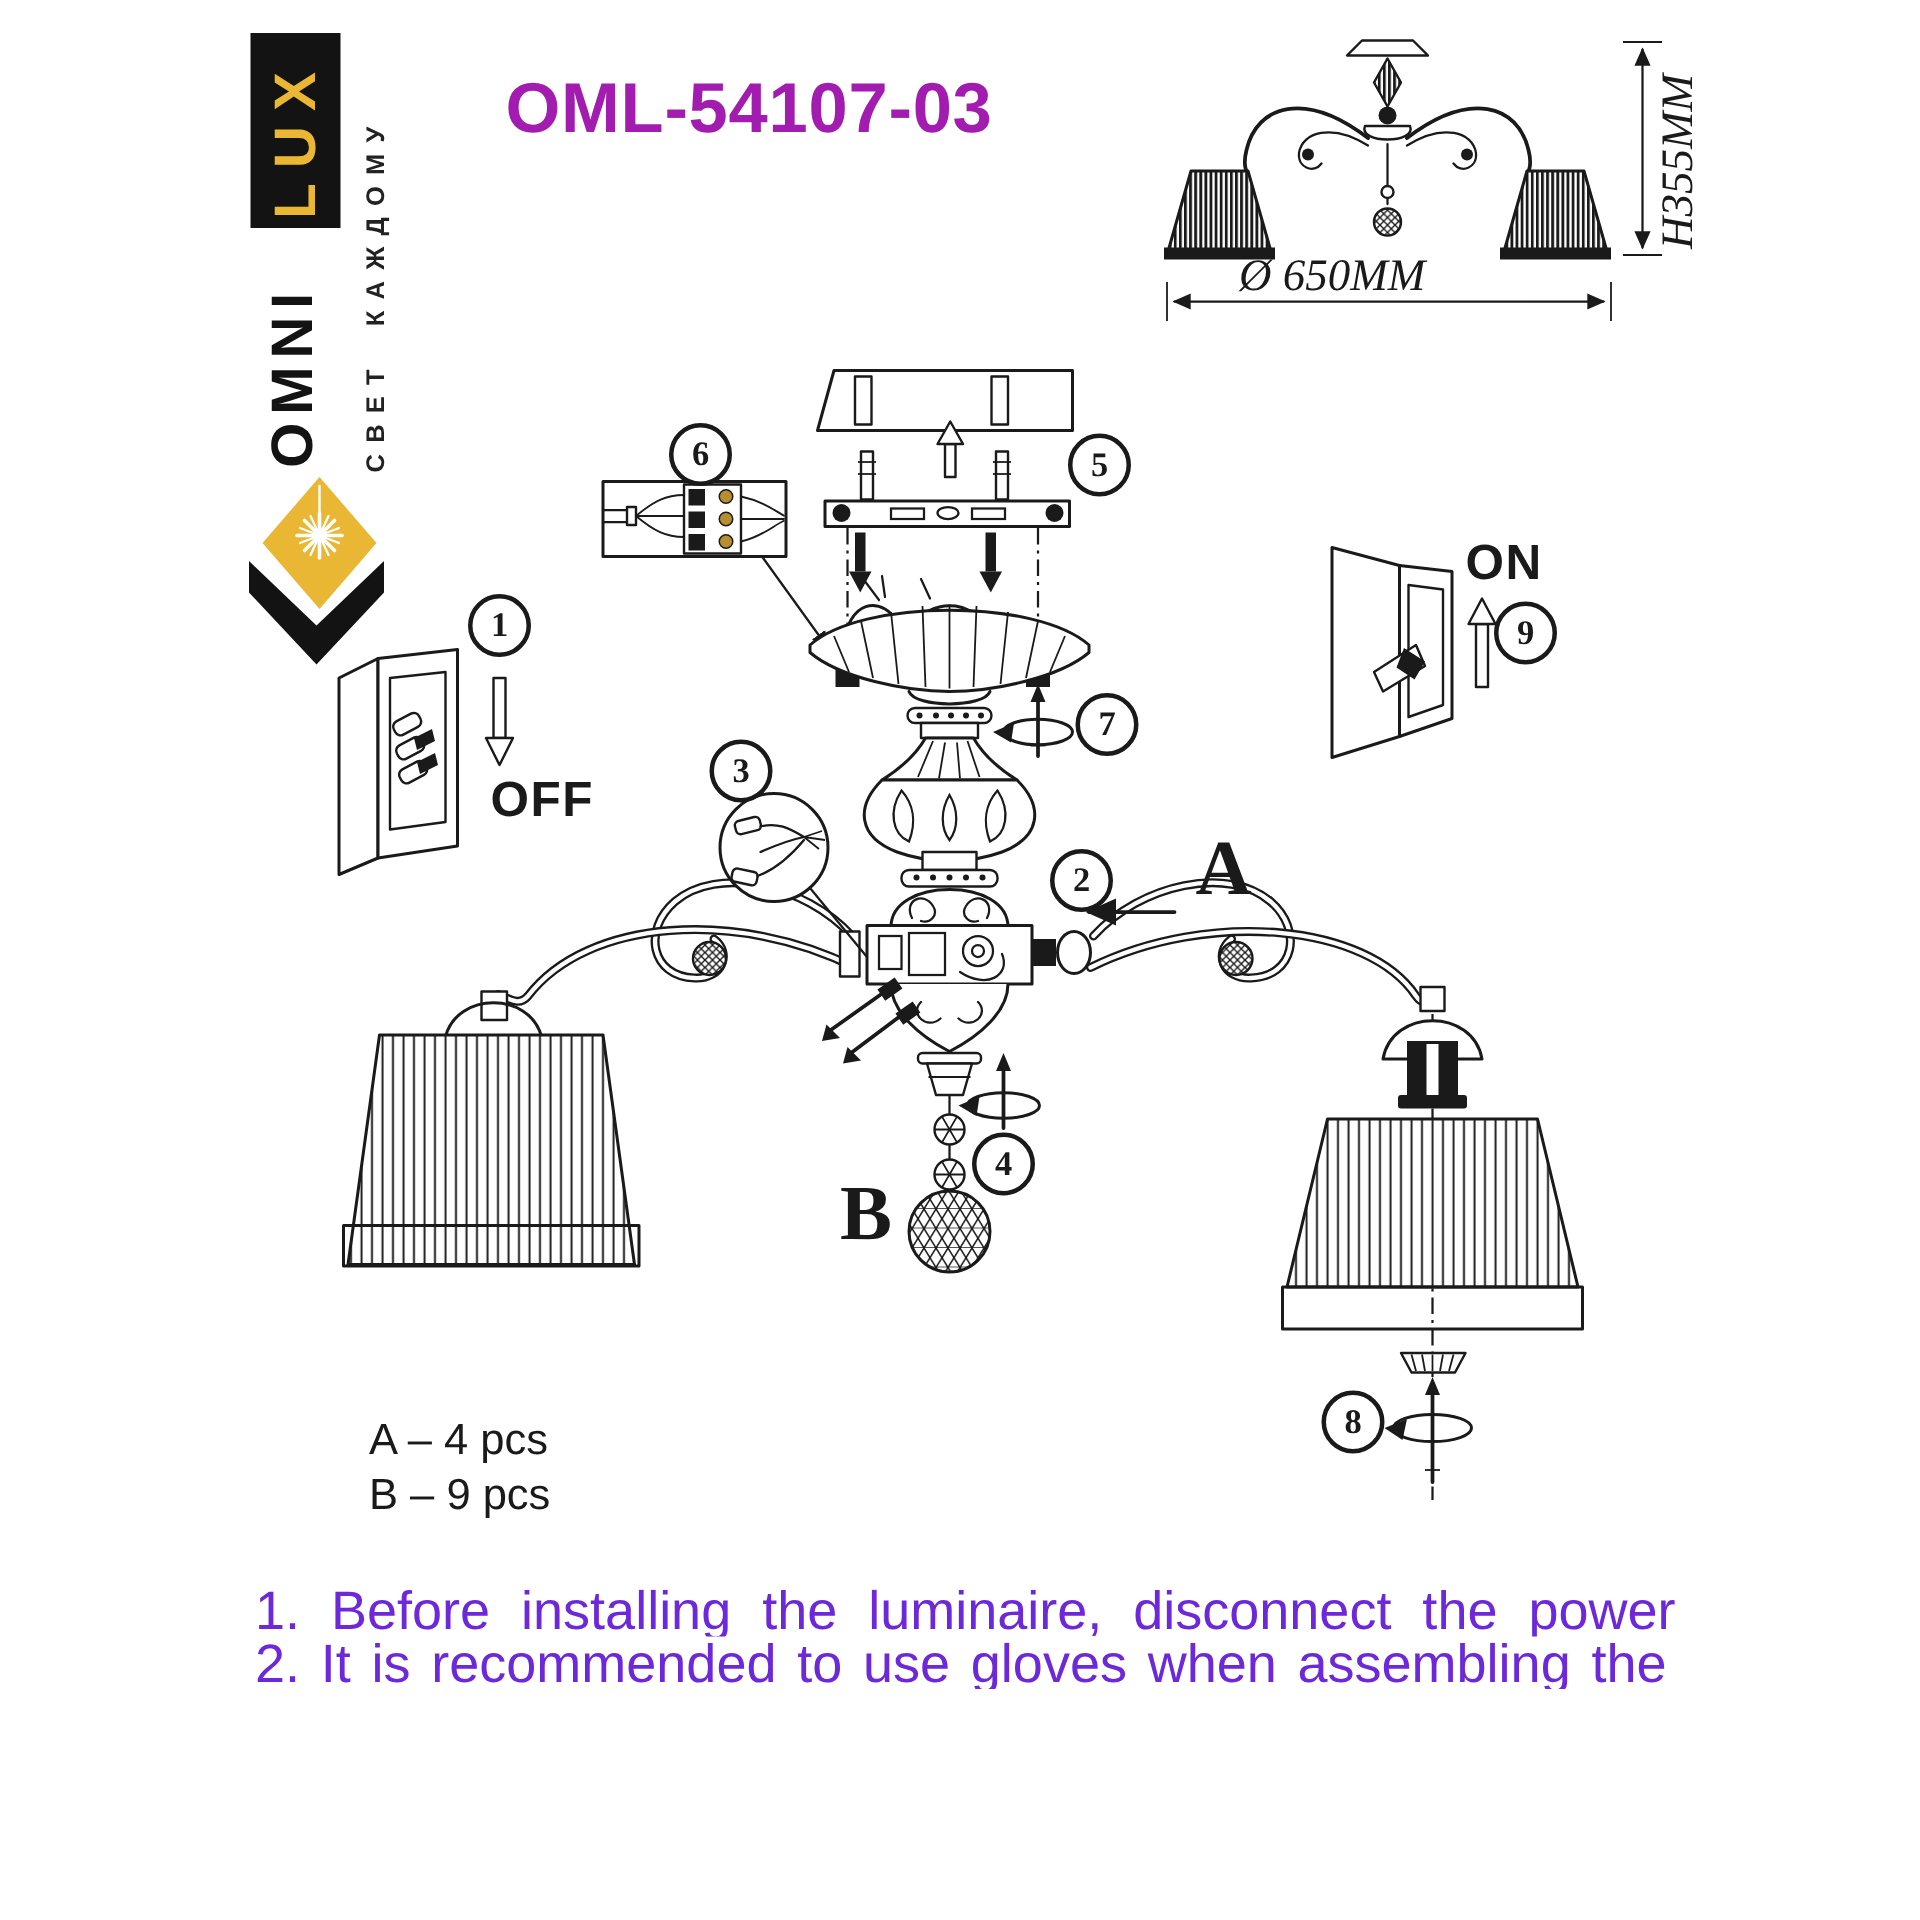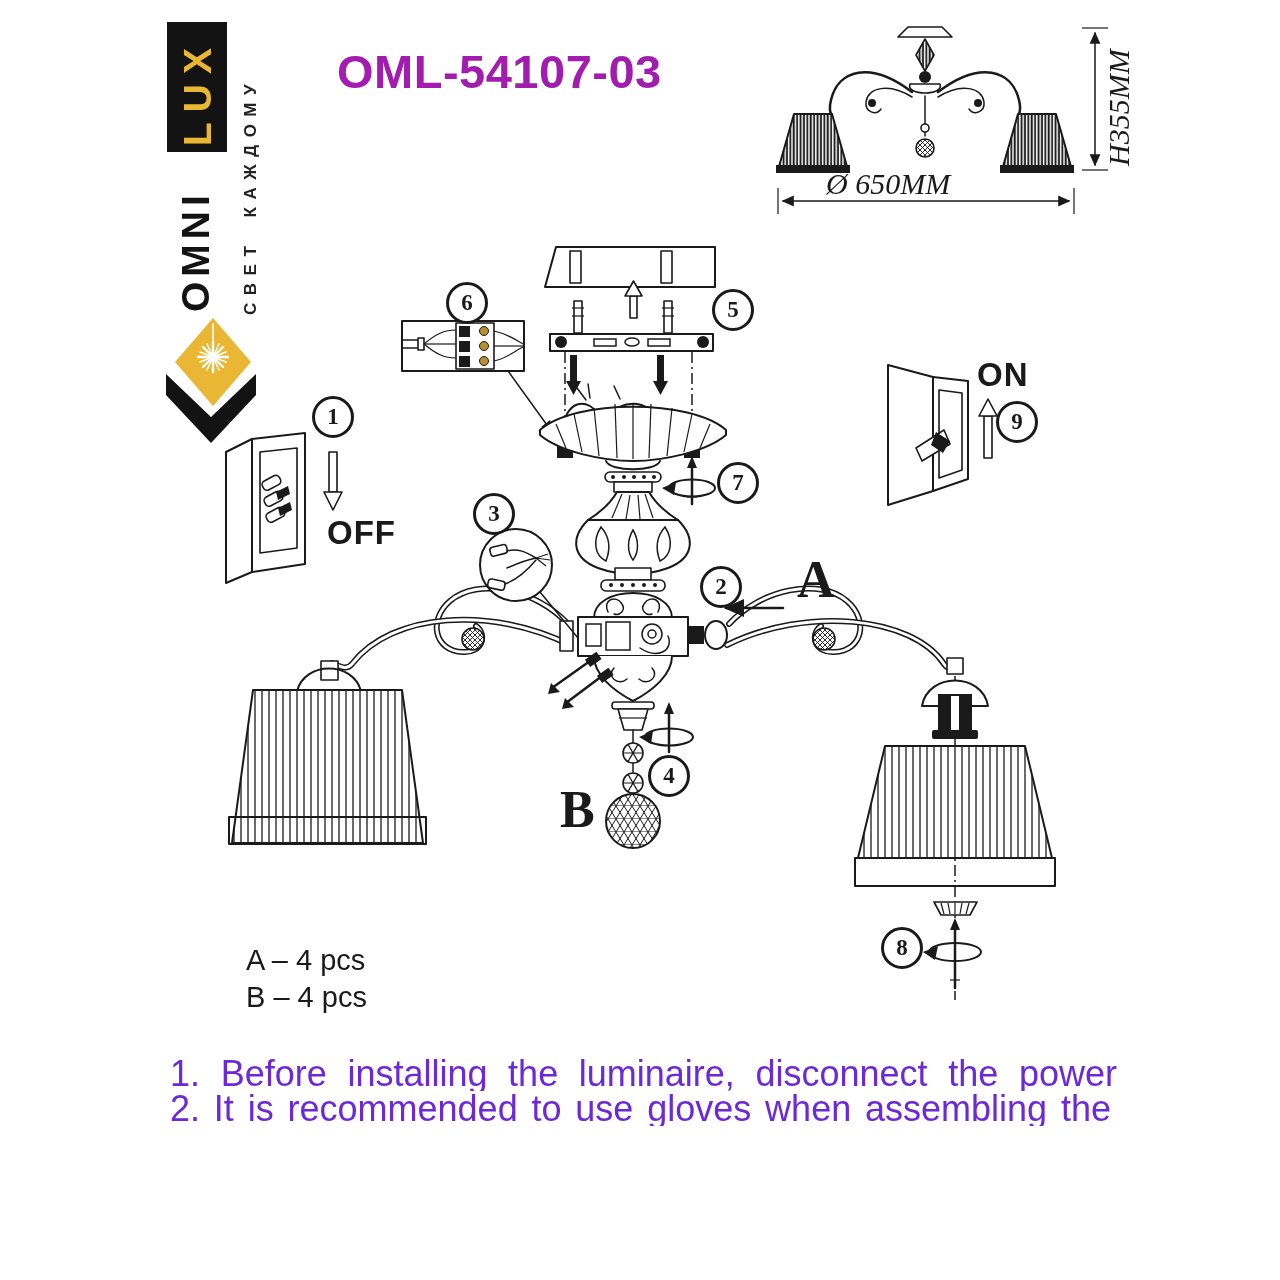--- a/index.html
+++ b/index.html
@@ -394,20 +394,20 @@
 <div class="step" style="left:700px;top:566px;">2</div>
 <div class="step" style="left:473px;top:493px;">3</div>
 <div class="step" style="left:648px;top:755px;">4</div>
 <div class="step" style="left:712px;top:289px;">5</div>
 <div class="step" style="left:446px;top:282px;">6</div>
 <div class="step" style="left:717px;top:462px;">7</div>
 <div class="step" style="left:881px;top:927px;">8</div>
 <div class="step" style="left:996px;top:401px;">9</div>
 
 <div class="txt qty" style="left:246px;top:944px;">A – 4 pcs</div>
-<div class="txt qty" style="left:246px;top:981px;">B – 4 pcs</div>
+<div class="txt qty" style="left:246px;top:981px;">B – 9 pcs</div>
 
 <div id="instructions">
   <div class="iline jfull">1. Before installing the luminaire, disconnect the power supply by</div>
   <div class="iline jfull" style="width:941px;">2. It is recommended to use gloves when assembling the luminaire.</div>
 </div>
 
 </div>
 
 </body></html>

